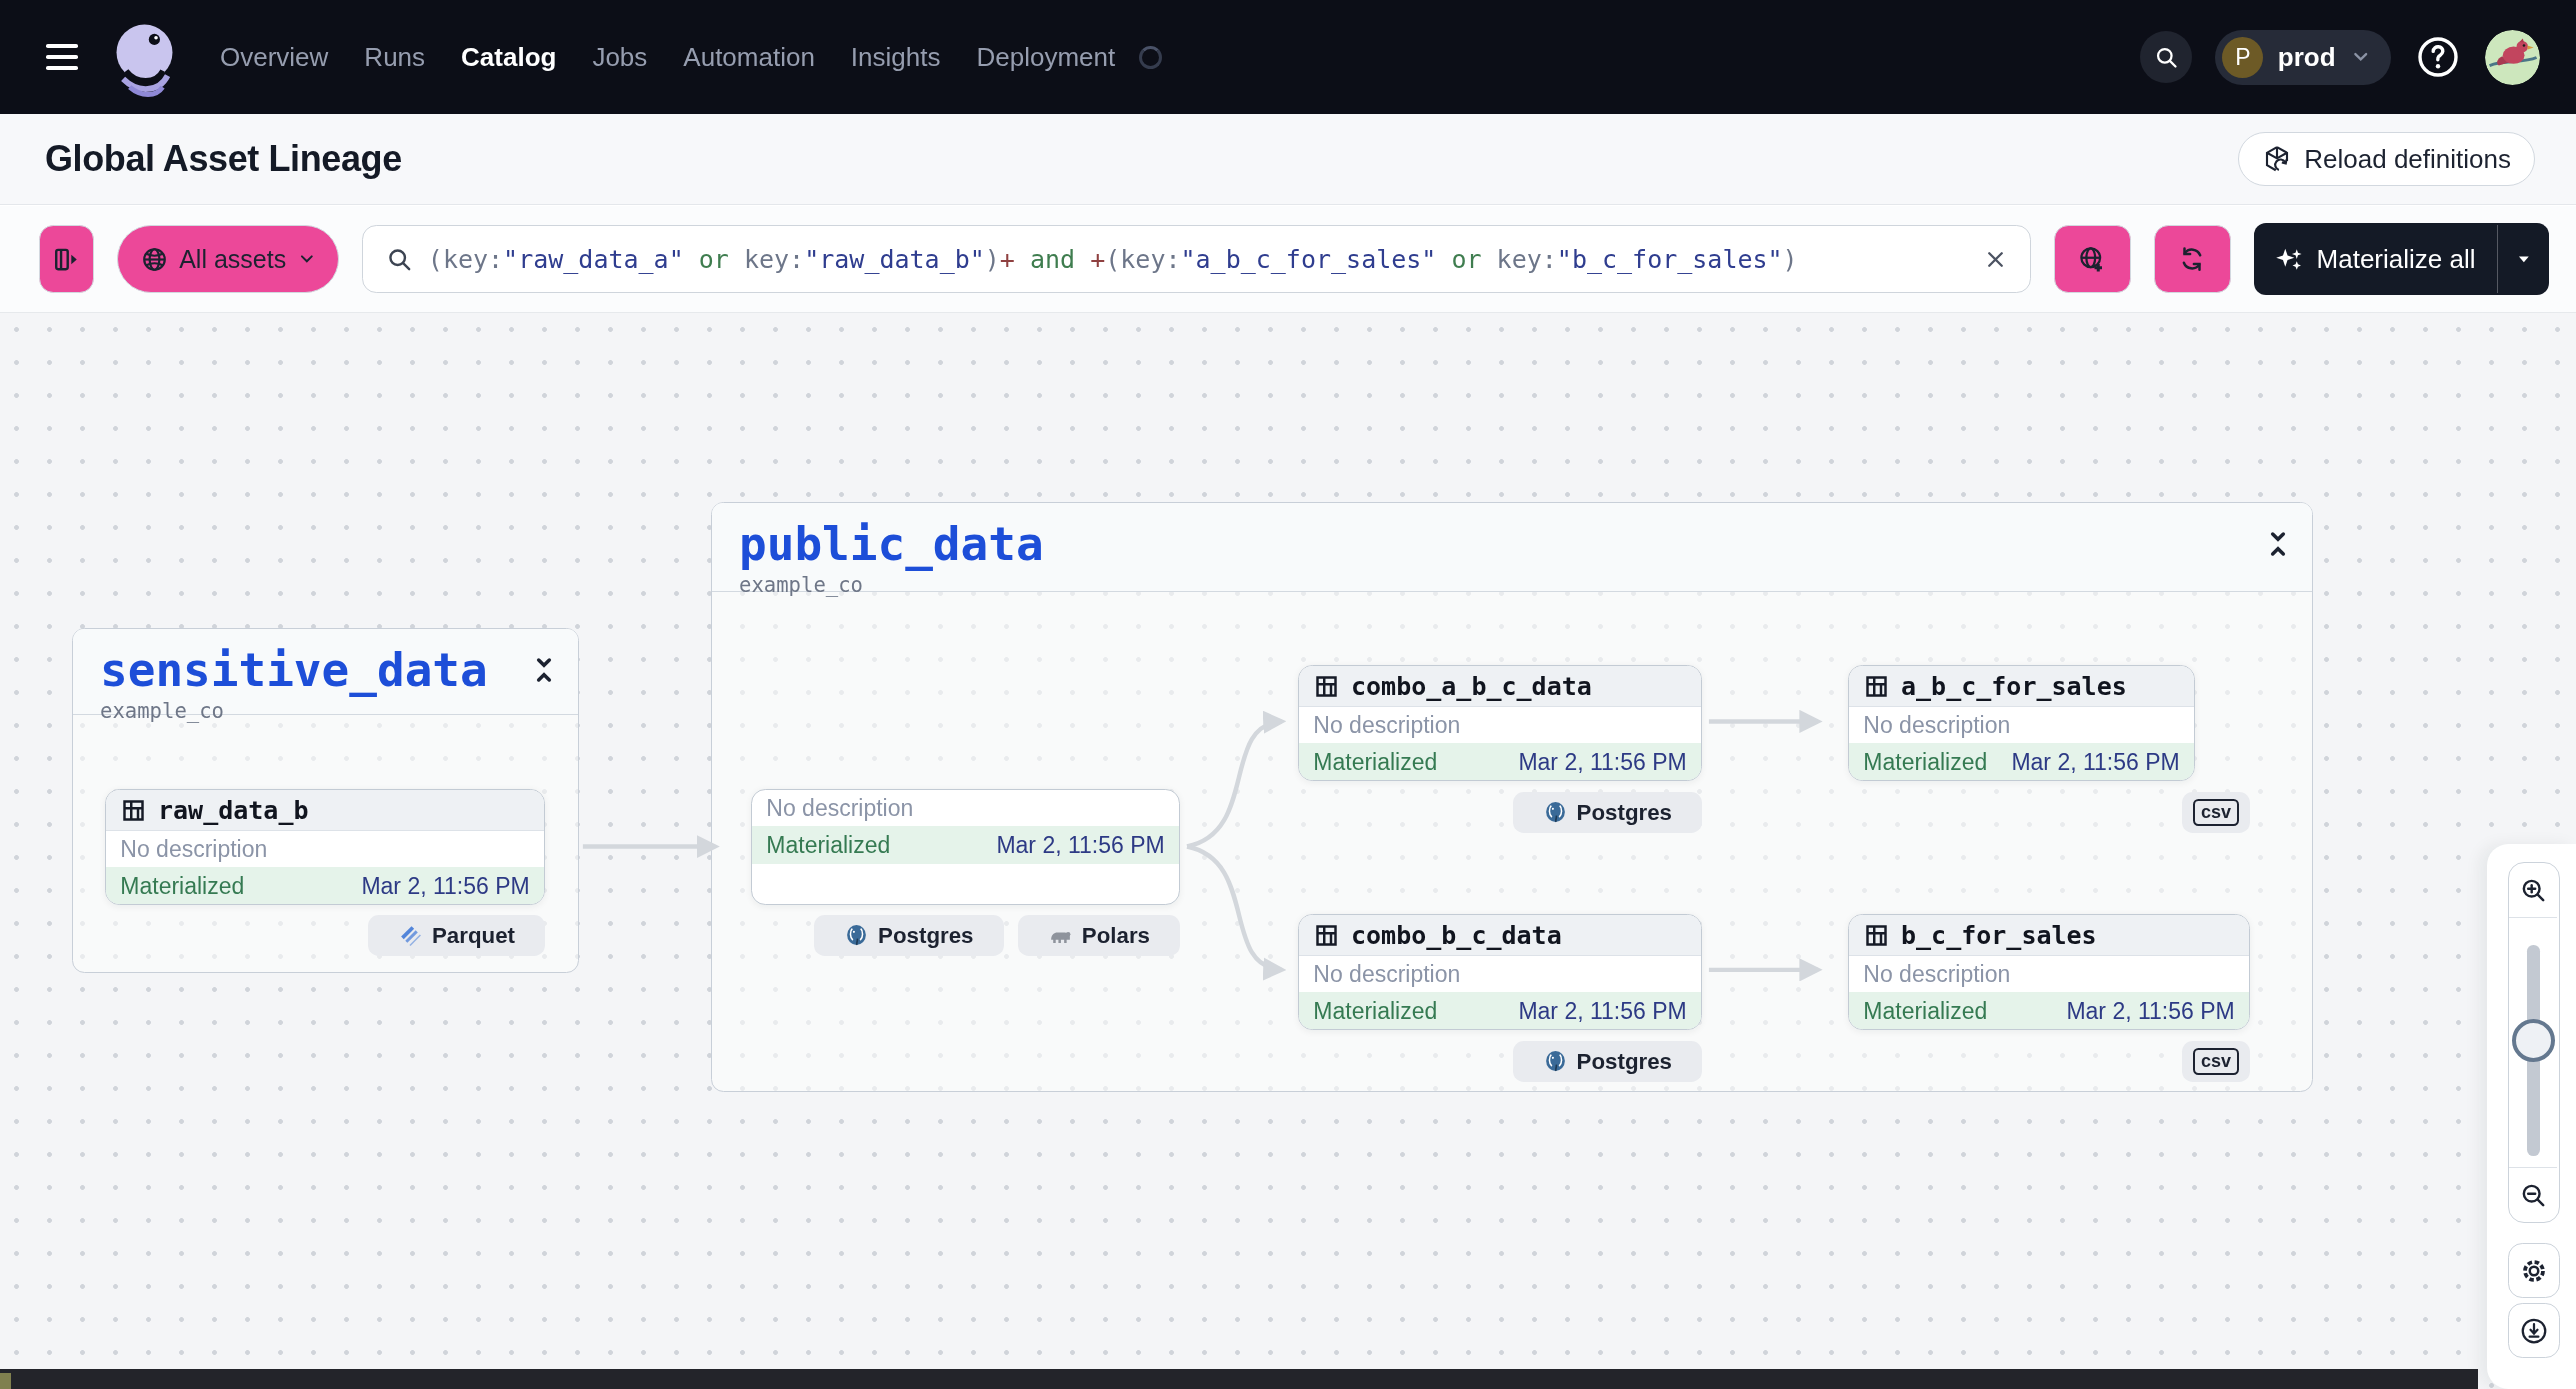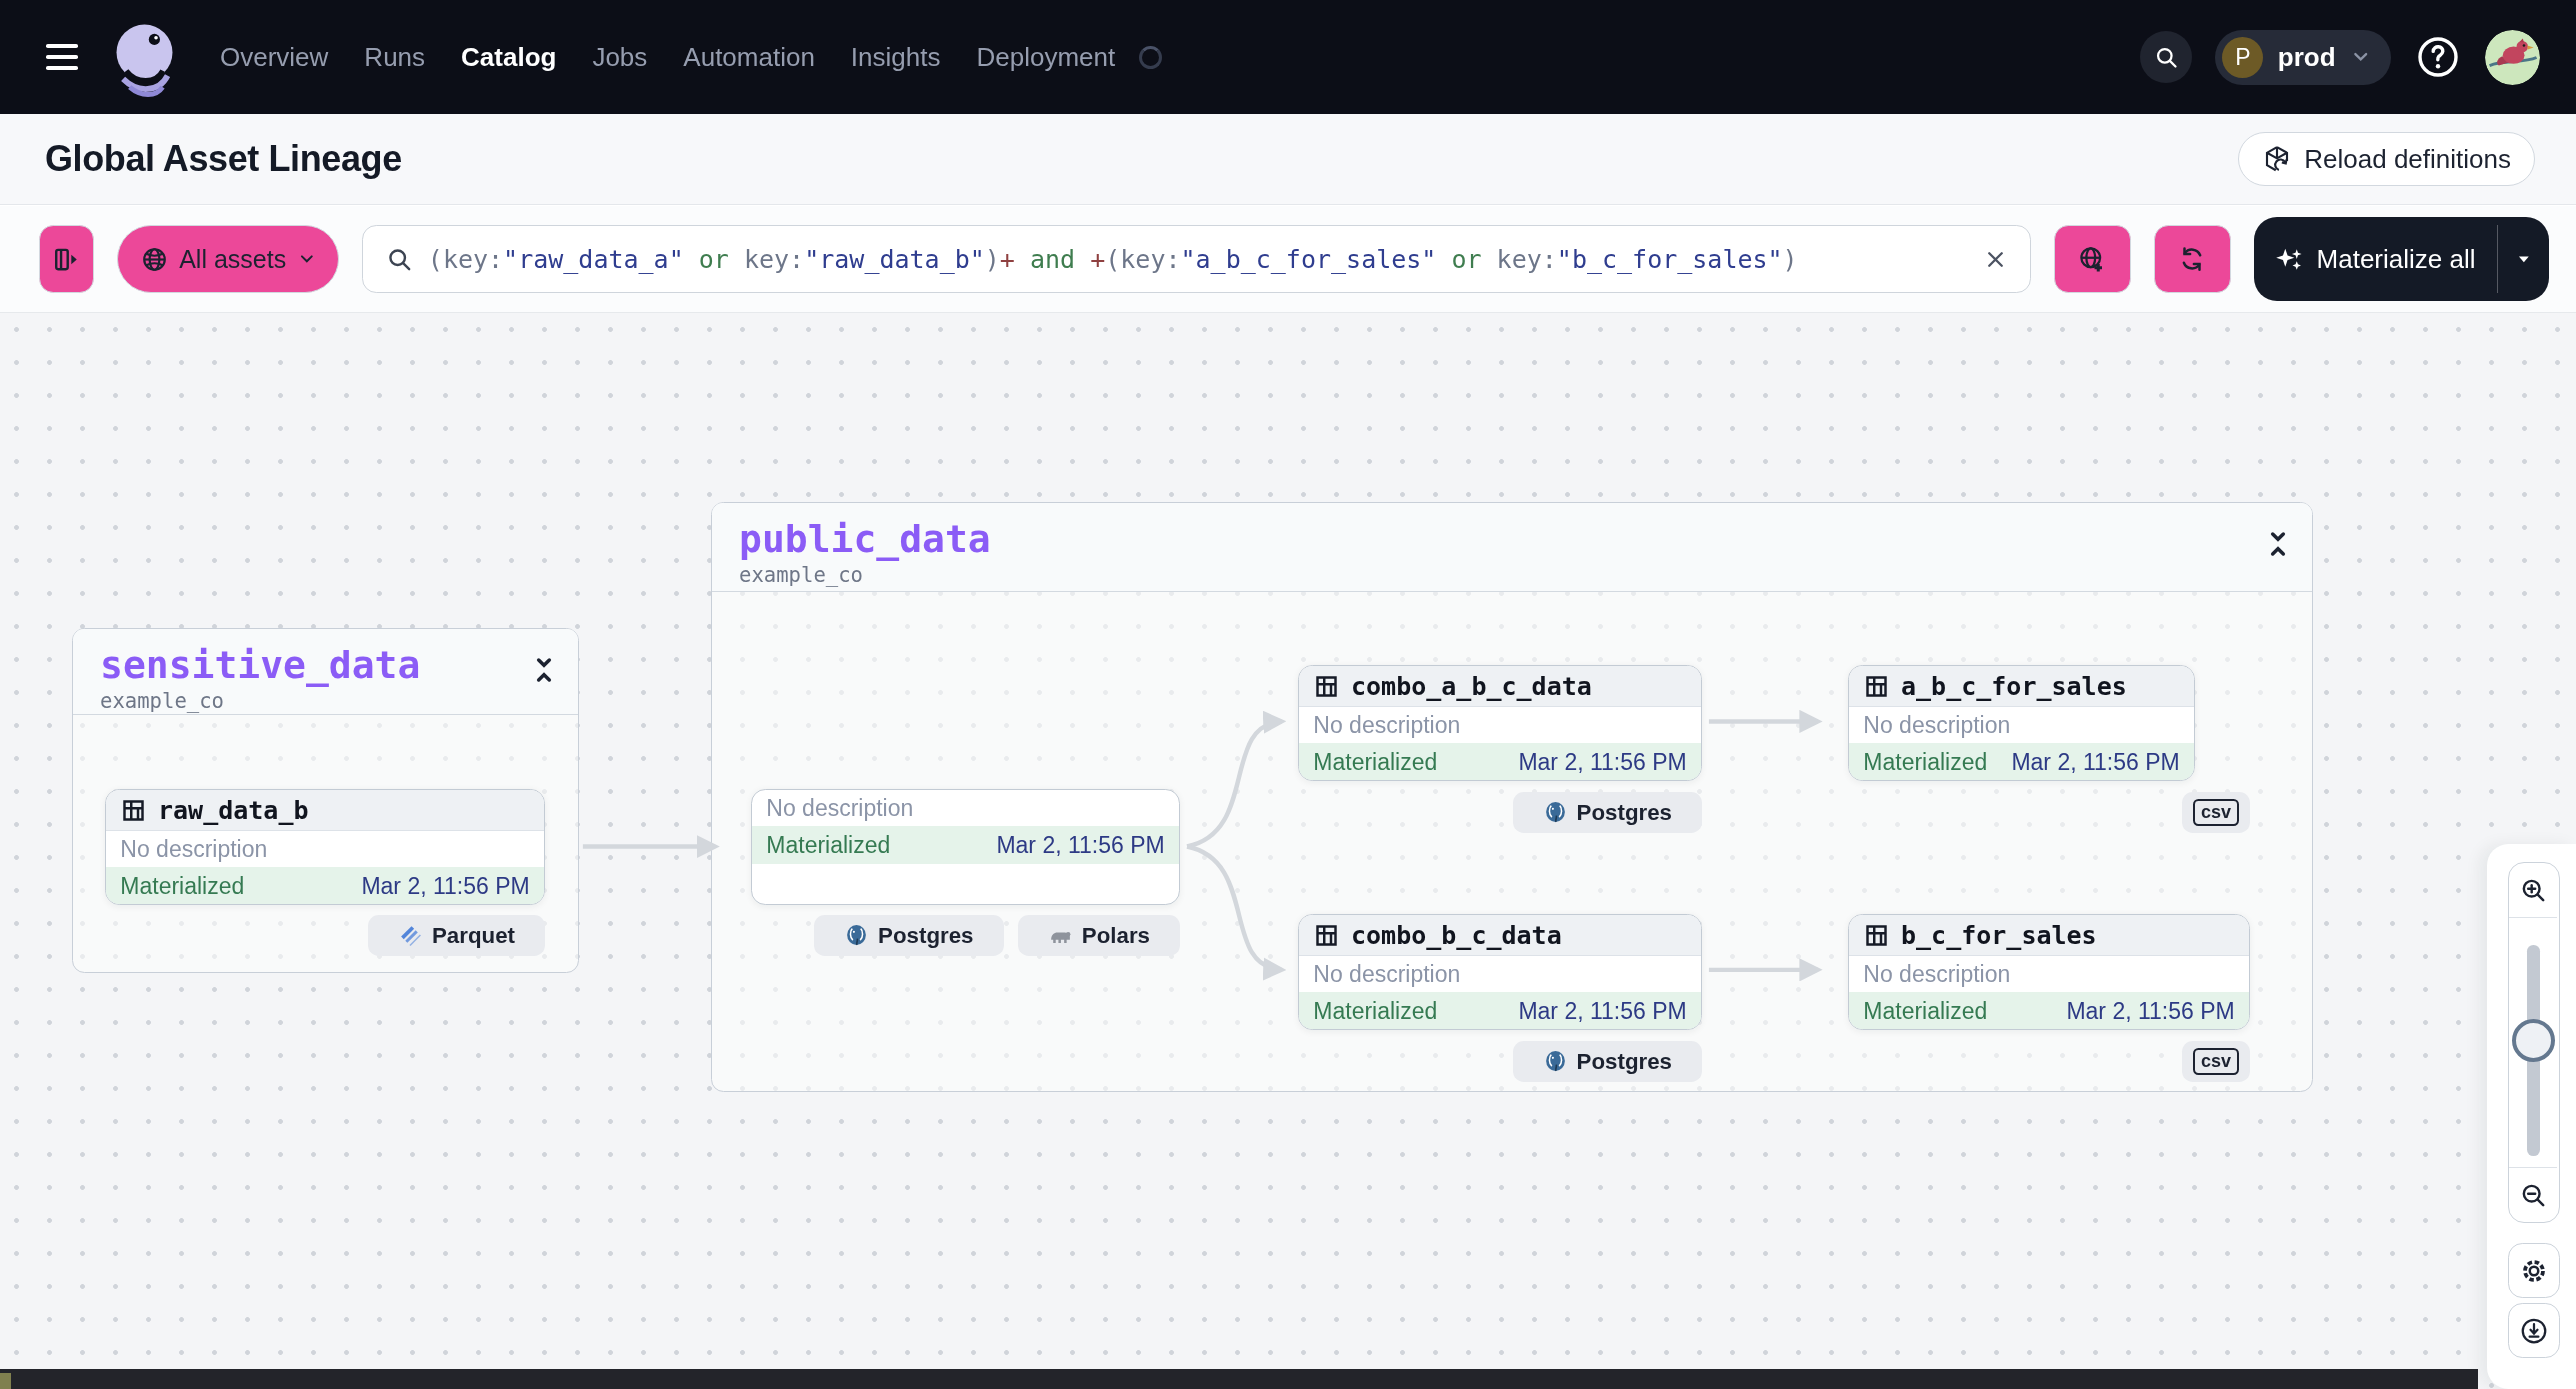--- a/index.html
+++ b/index.html
@@ -48,37 +48,37 @@
   .scope-label { font-size:25px; color:#1c2230; }
   .search-box { flex:1 1 auto; height:68px; border-radius:14.3px; border:1.8px solid #cfd5dc; background:#fff;
                 display:flex; align-items:center; padding:0 21.5px; gap:14.3px; overflow:hidden; }
   .query { font-size:25px; white-space:pre; }
   .q-punct { color:#6d7689; }
   .q-str   { color:var(--query-string,#2f3d8f); }
   .q-op    { color:var(--query-operator,#3f7d4f); }
   .q-plus  { color:var(--query-plus,#8f4040); }
   .clear-x { margin-left:auto; cursor:pointer; flex:0 0 auto; }
   .square-btn { width:77px; }
-  .materialize-btn { height:84px; border-radius:23px; background:var(--accent-dark,#141a26); color:#fff;
+  .materialize-btn { height:72px; border-radius:12px; background:var(--accent-dark,#141a26); color:#fff;
                      display:flex; align-items:center; cursor:pointer; flex:0 0 auto; }
   .materialize-main { display:flex; align-items:center; gap:12.5px; padding:0 21.5px; font-size:26px; }
   .materialize-caret { width:52px; height:68px; display:flex; align-items:center; justify-content:center;
                        border-left:0.9px solid rgba(255,255,255,0.28); }
 
   
   .canvas { position:absolute; left:0; top:313px; width:2576px; height:1076px;
             background-color:var(--canvas-bg,#f4f5f7);
             background-image:radial-gradient(circle, #d0d4da 2.1px, transparent 2.6px);
             background-size:33px 33px; overflow:hidden; z-index:1; }
 
   .group { position:absolute; border:1.8px solid #c8cfd8; border-radius:12.5px;
            background:rgba(253,253,254,0.55); z-index:2; }
   .group-header { border-bottom:1.8px solid #d3d9e0; background:#f8fafb; border-radius:10.7px 10.7px 0 0;
                   padding:14.3px 0 0 27px; position:relative; height:86px; }
-  .group-title { font-size:38px; font-weight:bold; color:#8b5cf6; }
+  .group-title { font-size:46px; font-weight:bold; color:#1d4ed8; }
   .group-sub { font-size:20.6px; color:#6e7687; margin-top:1.8px; }
   .collapse-btn { position:absolute; right:18px; top:25px; width:32px; height:32px; cursor:pointer; }
 
   .edges { position:absolute; left:0; top:0; width:2576px; height:1076px; z-index:3; }
 
   .node { position:absolute; height:116px; border:1.8px solid #c3cbd4; border-radius:14.3px; background:#fff;
           box-shadow:0 1.8px 7.2px rgba(20,26,38,0.06); z-index:4; overflow:hidden; cursor:pointer; }
   .node-h { height:41px; background:#eef1f4; border-bottom:1.8px solid #dde2e8;
             display:flex; align-items:center; gap:10.7px; padding:0 14.3px; }
   .node-title { font-size:25px; font-weight:bold; color:#11151f; }

